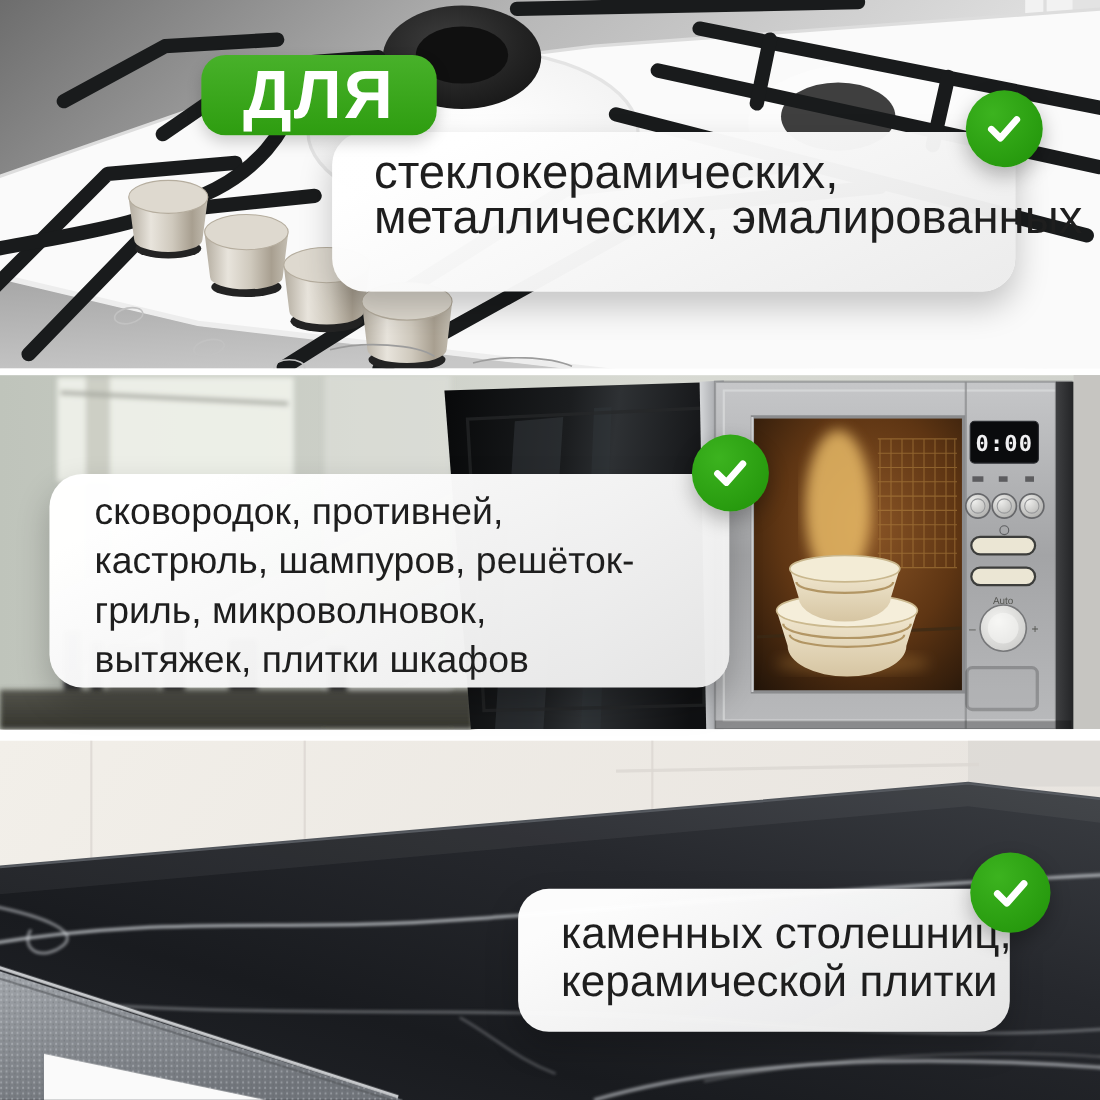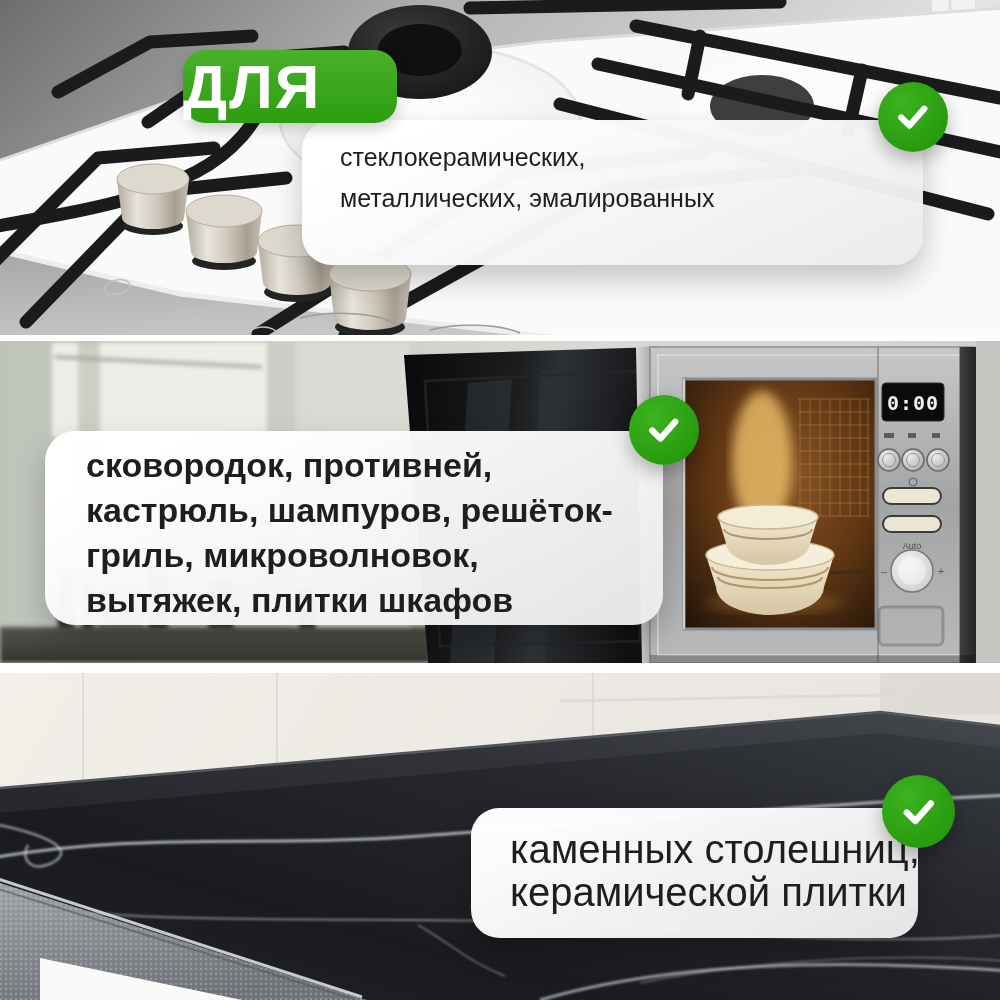--- a/index.html
+++ b/index.html
@@ -14,36 +14,36 @@
   #section-microwave  { top:341px; height:322px; }
   #section-countertop { top:673px; height:327px; }
   .divider { position:absolute; left:0; width:1000px; background:#ffffff; }
   #divider-1 { top:335px; height:6px; }
   #divider-2 { top:663px; height:10px; }
 
   .badge {
     position:absolute; left:183px; top:50px; width:214px; height:73px;
     border-radius:22px; background:linear-gradient(180deg,#48b12a,#2e9d10);
     color:#ffffff; font-weight:bold; font-size:62px; letter-spacing:2px;
-    display:flex; align-items:center; justify-content:flex-start;
+    display:flex; align-items:center; justify-content:center;
     z-index:6; box-shadow:0 6px 14px rgba(0,0,0,.18);
   }
   .card {
     position:absolute; z-index:5; color:#1e1e1e;
     background:linear-gradient(155deg, rgba(255,255,255,.99) 15%, rgba(236,236,236,.97) 95%);
     box-shadow:0 14px 30px rgba(0,0,0,.22);
   }
   .card p { white-space:nowrap; }
   #card-stove {
     left:302px; top:120px; width:621px; height:145px; border-radius:30px;
-    padding:17px 20px 0 38px; font-size:25px; line-height:41px;
+    padding:17px 20px 0 38px; font-size:43px; line-height:41px;
   }
   #card-microwave {
     left:45px; top:431px; width:618px; height:194px; border-radius:30px;
-    padding:12px 18px 16px 41px; font-size:34px; line-height:45px;font-weight:bold;
+    padding:12px 18px 16px 41px; font-size:34px; line-height:45px;
   }
   #card-countertop {
     left:471px; top:808px; width:447px; height:130px; border-radius:28px;
     padding:20px 18px 0 39px; font-size:40px; line-height:43px;
   }
   .check {
     position:absolute; z-index:7; border-radius:50%;
     background:radial-gradient(circle at 35% 30%, #3cb31f, #26990d 78%);
     box-shadow:0 8px 18px rgba(0,0,0,.28);
     display:flex; align-items:center; justify-content:center;

